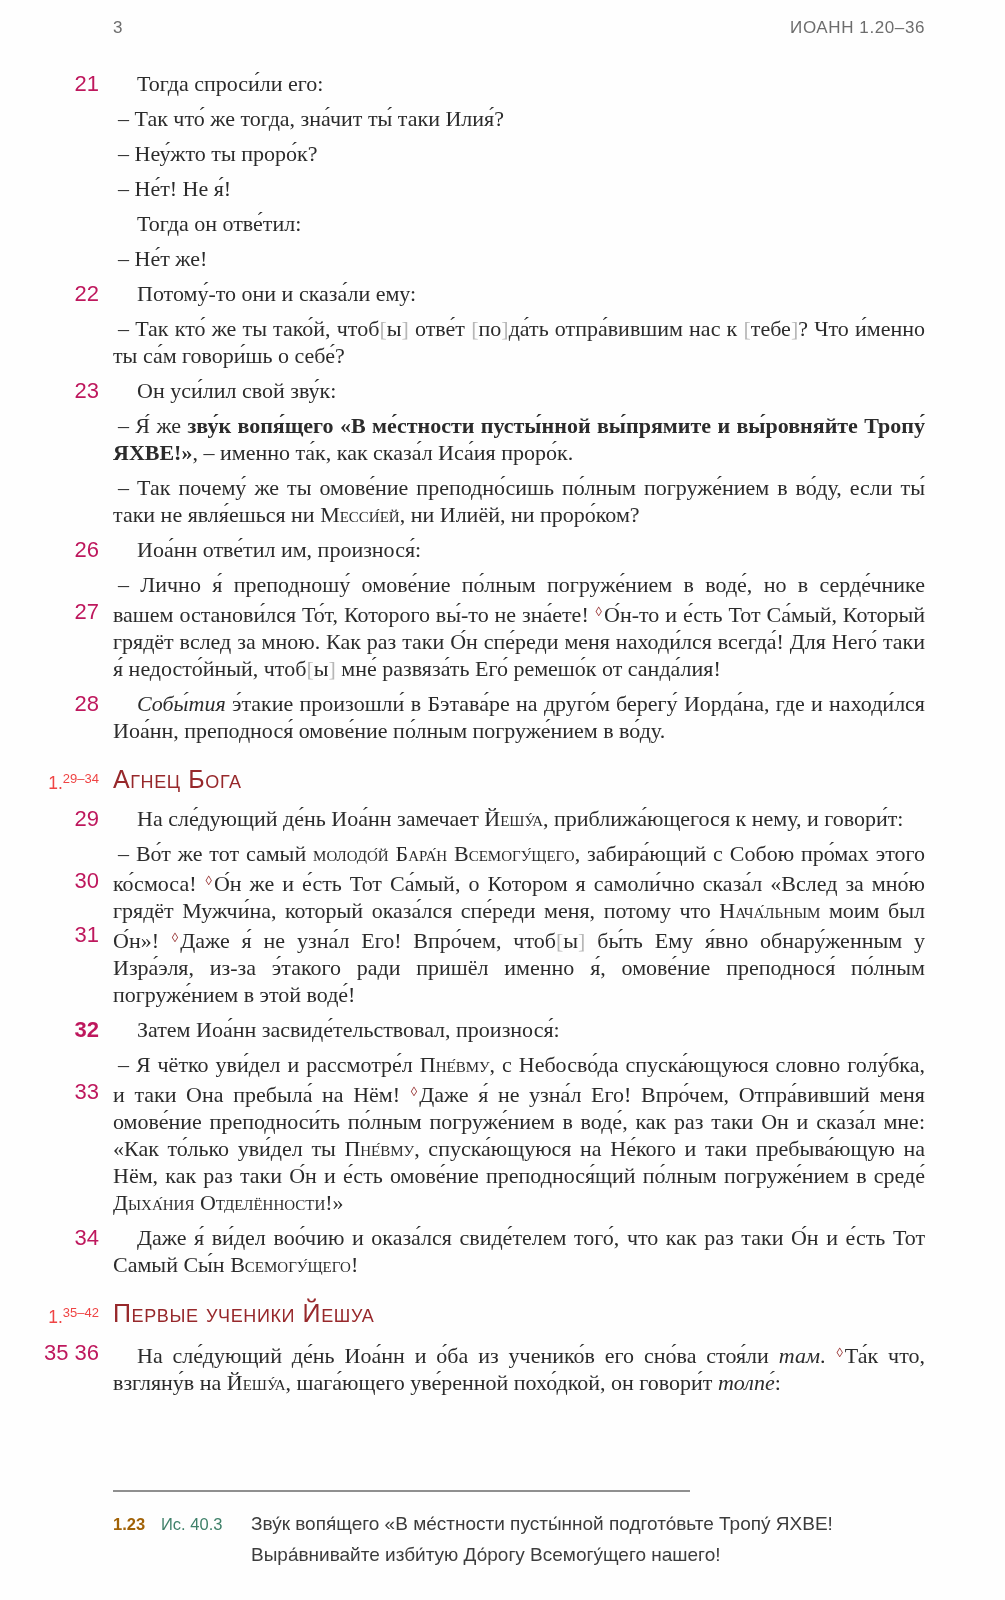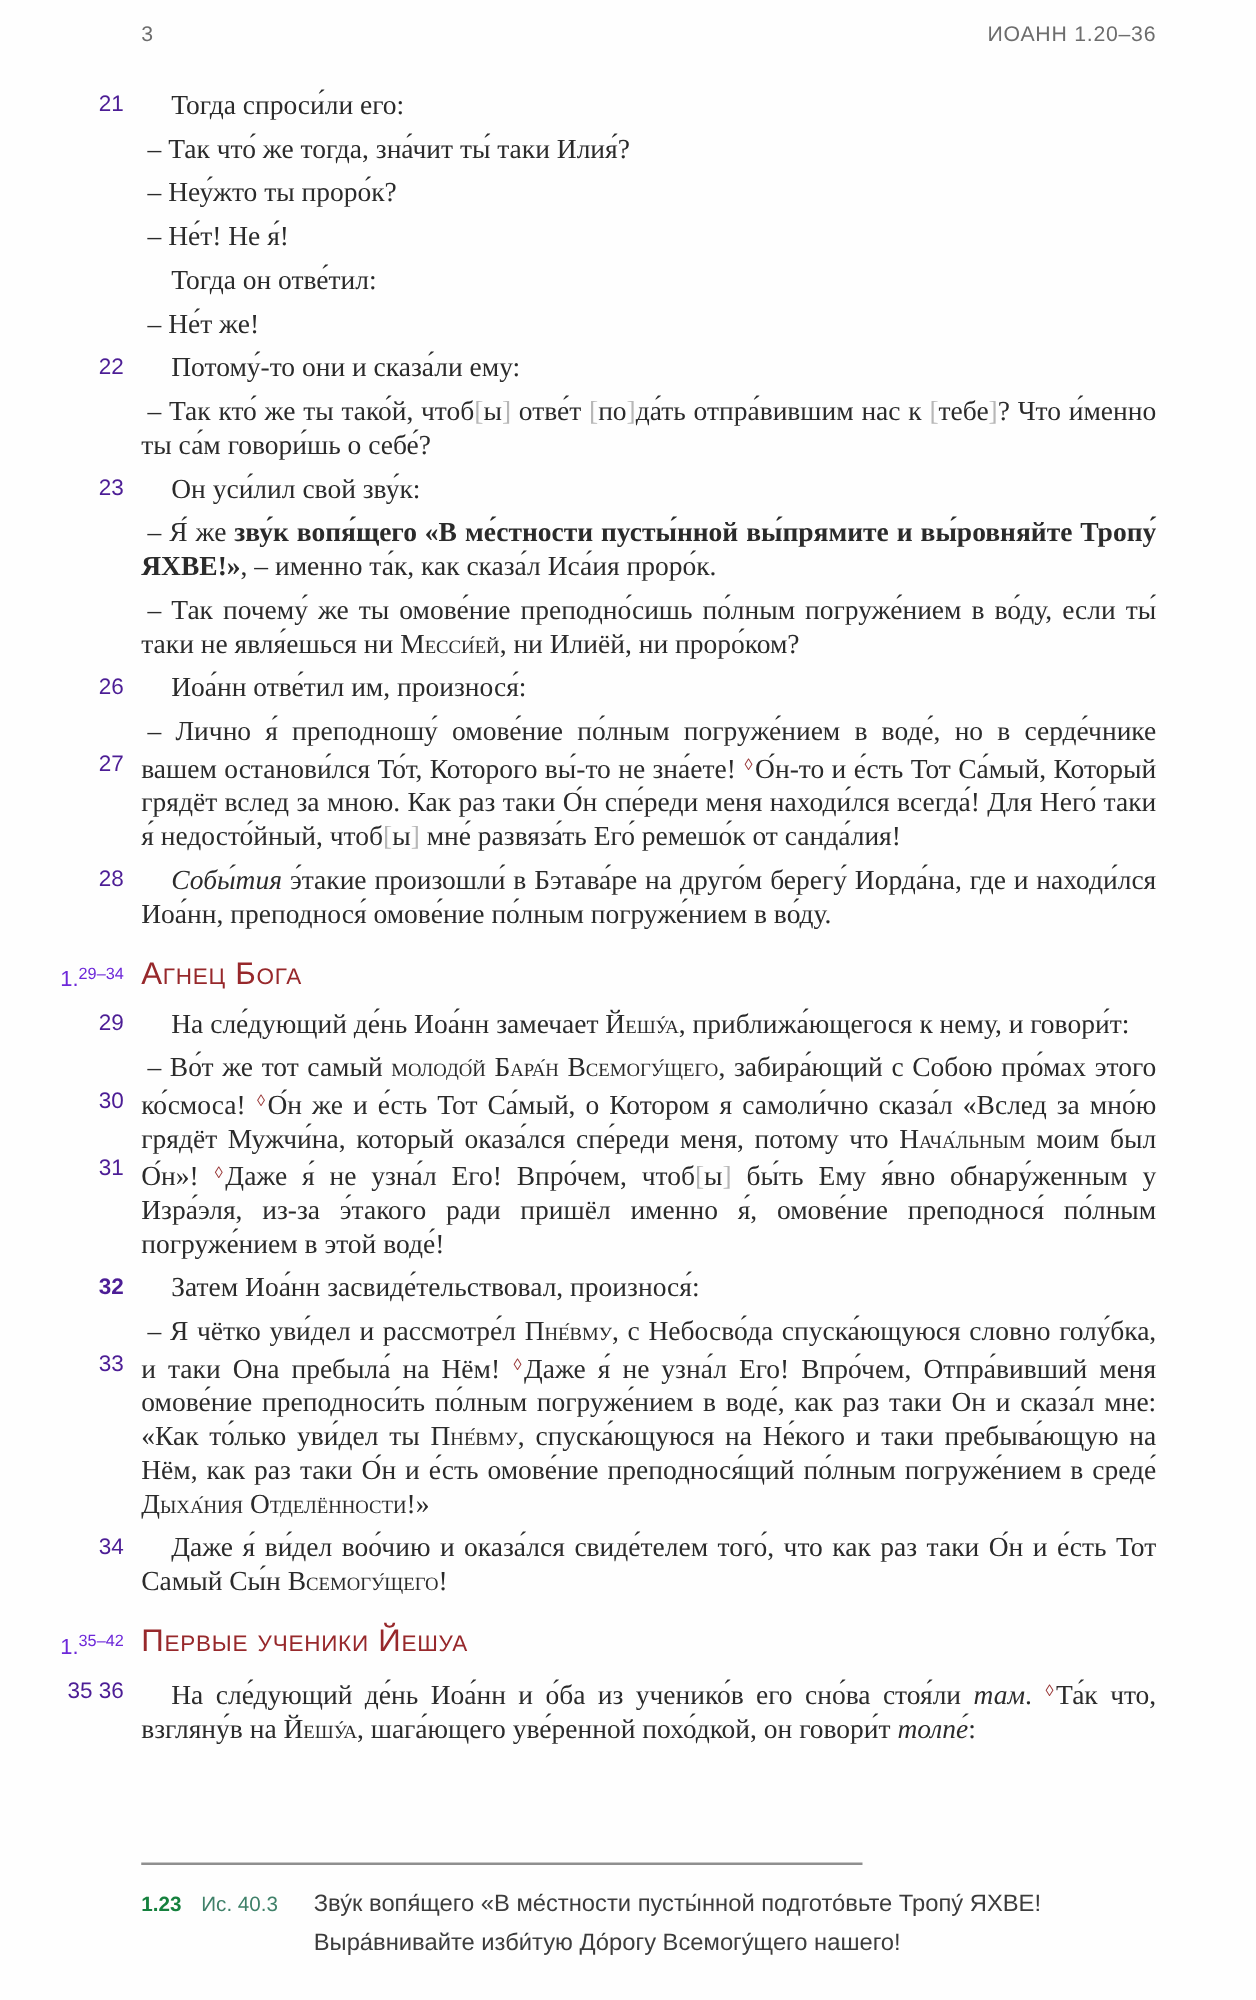--- a/index.html
+++ b/index.html
@@ -15,48 +15,48 @@
   }
   .text-block{position:absolute;top:62px;left:113px;width:812px;}
   p.para{
     position:relative;margin:8px 0;font-size:22px;line-height:27px;
     text-align:justify;hyphens:none;
   }
   p.indent{text-indent:24px;}
   p.dialogue{text-indent:5px;}
   .verse-num{
     position:absolute;right:calc(100% + 14px);width:72px;text-align:right;
-    font-family:"Liberation Sans",sans-serif;font-size:18px;line-height:27px;
-    color:#4c1d95;text-indent:0;white-space:nowrap;
+    font-family:"Liberation Sans",sans-serif;font-size:22px;line-height:27px;
+    color:#be185d;text-indent:0;white-space:nowrap;
   }
   h2.heading{
     position:relative;margin:21px 0 12px;font-family:"Liberation Sans",sans-serif;
     font-weight:normal;font-size:25px;line-height:28px;color:#97282b;
     font-variant:small-caps;font-variant-caps:small-caps;letter-spacing:0.6px;
     text-align:left;
   }
   .section-ref{
     position:absolute;right:calc(100% + 14px);width:80px;text-align:right;
-    font-size:17.5px;color:#6d28d9;font-variant:normal;font-variant-caps:normal;
+    font-size:17.5px;color:#ef4444;font-variant:normal;font-variant-caps:normal;
     letter-spacing:0;line-height:28px;white-space:nowrap;
   }
   .section-ref sup{font-size:13px;vertical-align:6px;letter-spacing:0;}
   .seg{}
   .seg.b{font-weight:bold;}
   .seg.i{font-style:italic;}
   .seg.sc{font-variant:small-caps;font-variant-caps:small-caps;}
   .seg.d{color:#9a3a3a;font-size:13px;vertical-align:6px;padding:0 2px 0 1px;}
   .brk{color:#b7b7b7;}
   .footnotes{position:absolute;left:113px;top:1490px;width:812px;}
   .fn-sep{width:577px;border-top:2px solid #8f8f8f;margin:0 0 16px 0;}
   .fn-row{
     display:flex;align-items:baseline;
     font-family:"Liberation Sans",sans-serif;font-size:19px;line-height:31px;color:#3c3c3c;
   }
-  .fn-ref{flex:0 0 48px;font-size:16.5px;font-weight:bold;color:#15803d;}
+  .fn-ref{flex:0 0 48px;font-size:16.5px;font-weight:bold;color:#a16207;}
   .fn-src{flex:0 0 90px;font-size:16.5px;color:#3f8069;}
   .fn-text{flex:1;text-align:left;}
 </style>
 </head>
 <body>
 
 <div class="page">
   <header class="running-head">
     <span>3</span>
     <span>ИОАНН 1.20–36</span>

